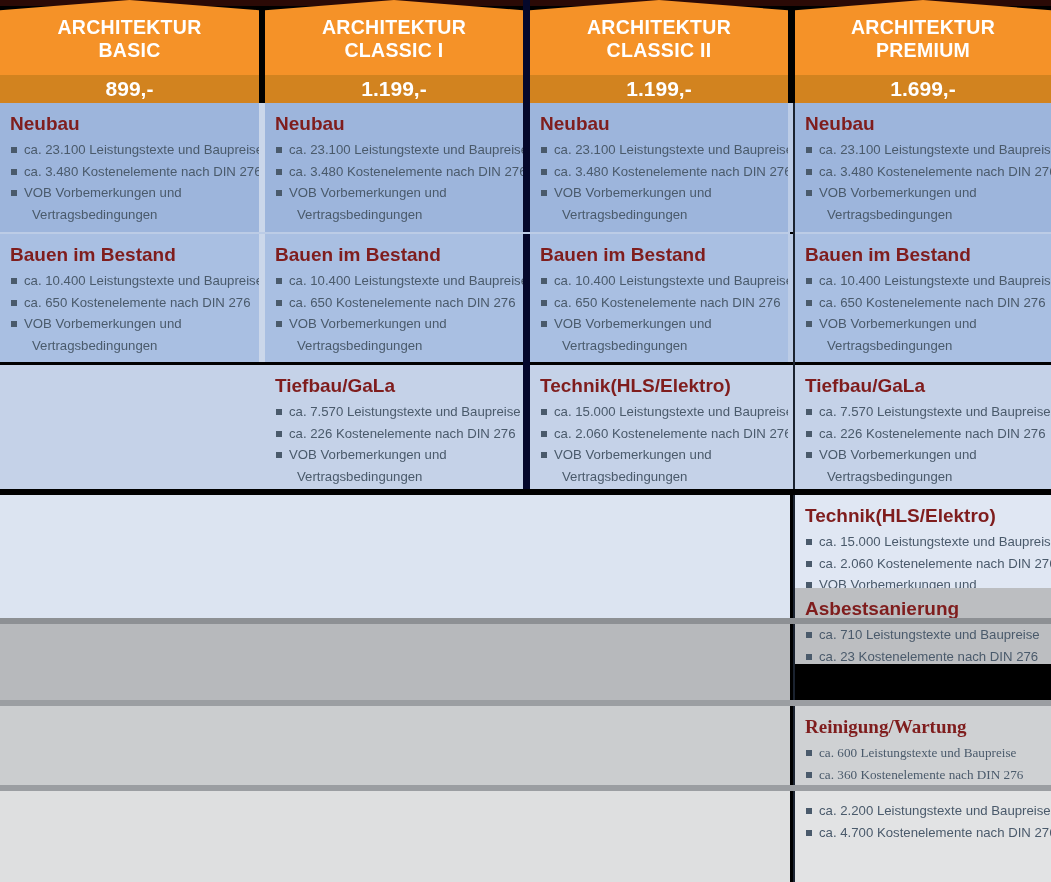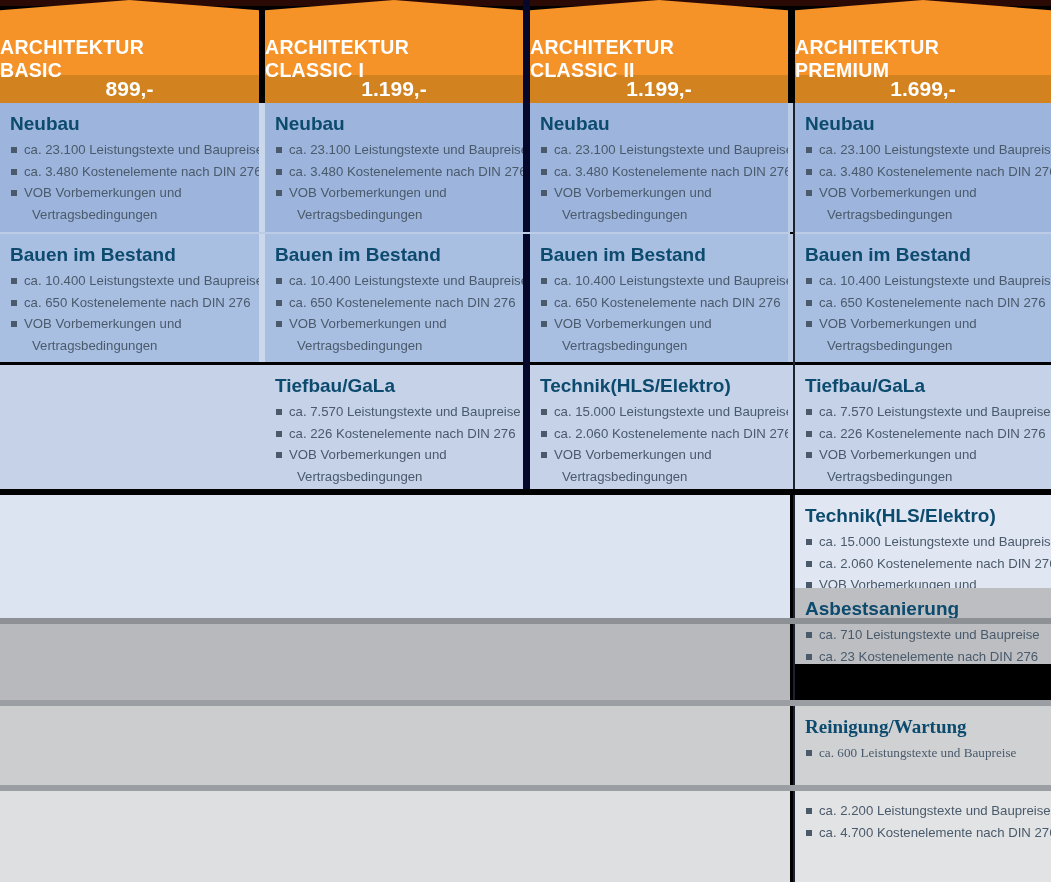--- a/index.html
+++ b/index.html
@@ -24,43 +24,43 @@
   }
   .banner .body{
     position:absolute;left:0;top:29px;width:100%;height:46px;
     background:#F59228;
   }
   .banner .pricebar{
     position:absolute;left:0;top:75px;width:100%;height:28px;
     background:#D2831F;
   }
   .htitle{
-    position:absolute;left:0;top:36px;width:100%;
-    text-align:left;color:#ffffff;
+    position:absolute;left:0;top:16px;width:100%;
+    text-align:center;color:#ffffff;
     font-weight:bold;font-size:19.5px;line-height:23px;
     letter-spacing:.3px;
   }
   .hprice{
     position:absolute;left:0;top:76px;width:100%;
     text-align:center;color:#ffffff;
     font-weight:bold;font-size:21px;line-height:26px;
   }
 
   
   .cell{
     position:absolute;
     box-sizing:border-box;
     padding:9px 12px 6px 10px;
     overflow:hidden;
   }
   .cell h3{
     margin:0 0 4px 0;
     font-size:19px;line-height:23px;
     font-weight:bold;
-    color:#0c4a6e;
+    color:#7f1d1d;
   }
   .cell ul{margin:0;padding:0;list-style:none;}
   .cell li{
     position:relative;
     padding-left:14px;
     font-size:13.2px;line-height:21.5px;
     color:#4A5A6B;
     white-space:nowrap;
   }
   .cell li .bullet{
@@ -280,20 +280,21 @@
       <li><span class="bullet"></span><span>ca. 710 Leistungstexte und Baupreise</span></li>
       <li><span class="bullet"></span><span>ca. 23 Kostenelemente nach DIN 276</span></li>
     </ul>
   </div>
 
   <div class="cell t-gray2" style="left:0px;top:706px;width:790px;height:79px;"></div>
   <div class="cell t-gray2b" style="left:795px;top:706px;width:256px;height:79px;font-family:Liberation Serif, serif;">
     <h3>Reinigung/Wartung</h3>
     <ul>
       <li><span class="bullet"></span><span>ca. 600 Leistungstexte und Baupreise</span></li>
+      <li><span class="bullet"></span><span>ca. 360 Kostenelemente nach DIN 276</span></li>
     </ul>
   </div>
 
   <div class="cell t-gray3" style="left:0px;top:791px;width:790px;height:91px;"></div>
   <div class="cell t-gray3b" style="left:795px;top:791px;width:256px;height:91px;">
     <ul>
       <li><span class="bullet"></span><span>ca. 2.200 Leistungstexte und Baupreise</span></li>
       <li><span class="bullet"></span><span>ca. 4.700 Kostenelemente nach DIN 276</span></li>
     </ul>
   </div>

